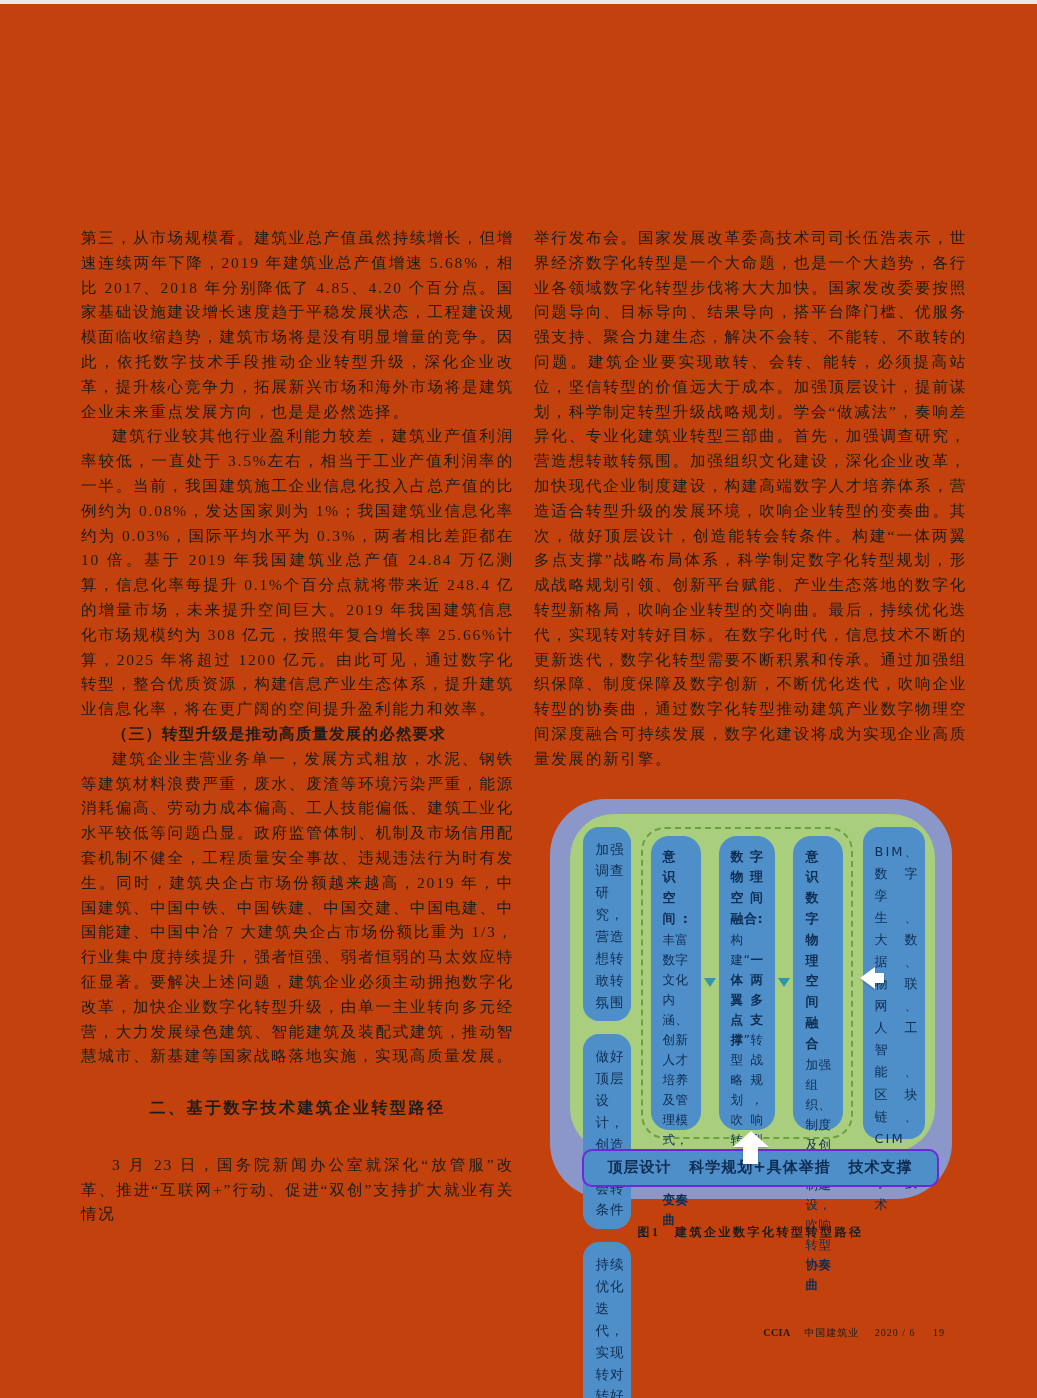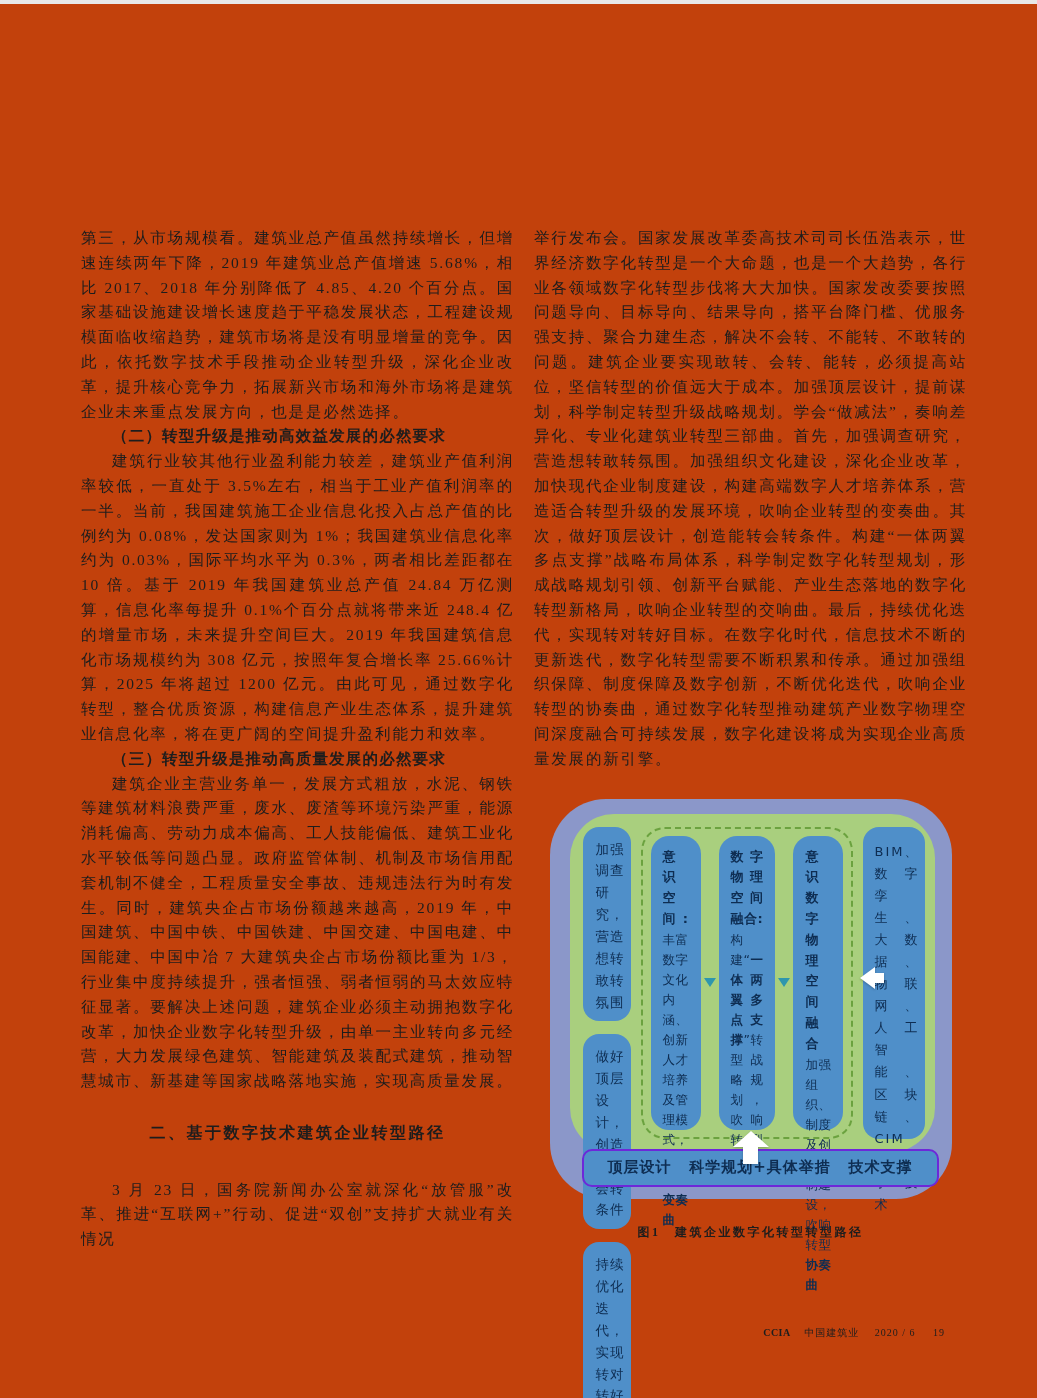--- a/index.html
+++ b/index.html
@@ -80,21 +80,20 @@
   .footer .name{margin-right:12px;}
   .footer .issue{margin-right:14px;}
 </style>
 </head>
 <body>
 
 <div class="page">
 
   <div class="col col-left">
     <p class="noindent">第三，从市场规模看。建筑业总产值虽然持续增长，但增速连续两年下降，2019 年建筑业总产值增速 5.68%，相比 2017、2018 年分别降低了 4.85、4.20 个百分点。国家基础设施建设增长速度趋于平稳发展状态，工程建设规模面临收缩趋势，建筑市场将是没有明显增量的竞争。因此，依托数字技术手段推动企业转型升级，深化企业改革，提升核心竞争力，拓展新兴市场和海外市场将是建筑企业未来重点发展方向，也是是必然选择。</p>
-    <h4 class="subhead">（二）转型升级是推动高效益发展的必然要求</h4>
     <p>建筑行业较其他行业盈利能力较差，建筑业产值利润率较低，一直处于 3.5%左右，相当于工业产值利润率的一半。当前，我国建筑施工企业信息化投入占总产值的比例约为 0.08%，发达国家则为 1%；我国建筑业信息化率约为 0.03%，国际平均水平为 0.3%，两者相比差距都在 10 倍。基于 2019 年我国建筑业总产值 24.84 万亿测算，信息化率每提升 0.1%个百分点就将带来近 248.4 亿的增量市场，未来提升空间巨大。2019 年我国建筑信息化市场规模约为 308 亿元，按照年复合增长率 25.66%计算，2025 年将超过 1200 亿元。由此可见，通过数字化转型，整合优质资源，构建信息产业生态体系，提升建筑业信息化率，将在更广阔的空间提升盈利能力和效率。</p>
     <h4 class="subhead">（三）转型升级是推动高质量发展的必然要求</h4>
     <p>建筑企业主营业务单一，发展方式粗放，水泥、钢铁等建筑材料浪费严重，废水、废渣等环境污染严重，能源消耗偏高、劳动力成本偏高、工人技能偏低、建筑工业化水平较低等问题凸显。政府监管体制、机制及市场信用配套机制不健全，工程质量安全事故、违规违法行为时有发生。同时，建筑央企占市场份额越来越高，2019 年，中国建筑、中国中铁、中国铁建、中国交建、中国电建、中国能建、中国中冶 7 大建筑央企占市场份额比重为 1/3，行业集中度持续提升，强者恒强、弱者恒弱的马太效应特征显著。要解决上述问题，建筑企业必须主动拥抱数字化改革，加快企业数字化转型升级，由单一主业转向多元经营，大力发展绿色建筑、智能建筑及装配式建筑，推动智慧城市、新基建等国家战略落地实施，实现高质量发展。</p>
     <h3 class="sechead">二、基于数字技术建筑企业转型路径</h3>
     <p>3 月 23 日，国务院新闻办公室就深化“放管服”改革、推进“互联网+”行动、促进“双创”支持扩大就业有关情况</p>
   </div>
 
   <div class="col col-right">
     <p class="noindent">举行发布会。国家发展改革委高技术司司长伍浩表示，世界经济数字化转型是一个大命题，也是一个大趋势，各行业各领域数字化转型步伐将大大加快。国家发改委要按照问题导向、目标导向、结果导向，搭平台降门槛、优服务强支持、聚合力建生态，解决不会转、不能转、不敢转的问题。建筑企业要实现敢转、会转、能转，必须提高站位，坚信转型的价值远大于成本。加强顶层设计，提前谋划，科学制定转型升级战略规划。学会“做减法”，奏响差异化、专业化建筑业转型三部曲。首先，加强调查研究，营造想转敢转氛围。加强组织文化建设，深化企业改革，加快现代企业制度建设，构建高端数字人才培养体系，营造适合转型升级的发展环境，吹响企业转型的变奏曲。其次，做好顶层设计，创造能转会转条件。构建“一体两翼多点支撑”战略布局体系，科学制定数字化转型规划，形成战略规划引领、创新平台赋能、产业生态落地的数字化转型新格局，吹响企业转型的交响曲。最后，持续优化迭代，实现转对转好目标。在数字化时代，信息技术不断的更新迭代，数字化转型需要不断积累和传承。通过加强组织保障、制度保障及数字创新，不断优化迭代，吹响企业转型的协奏曲，通过数字化转型推动建筑产业数字物理空间深度融合可持续发展，数字化建设将成为实现企业高质量发展的新引擎。</p>
 

